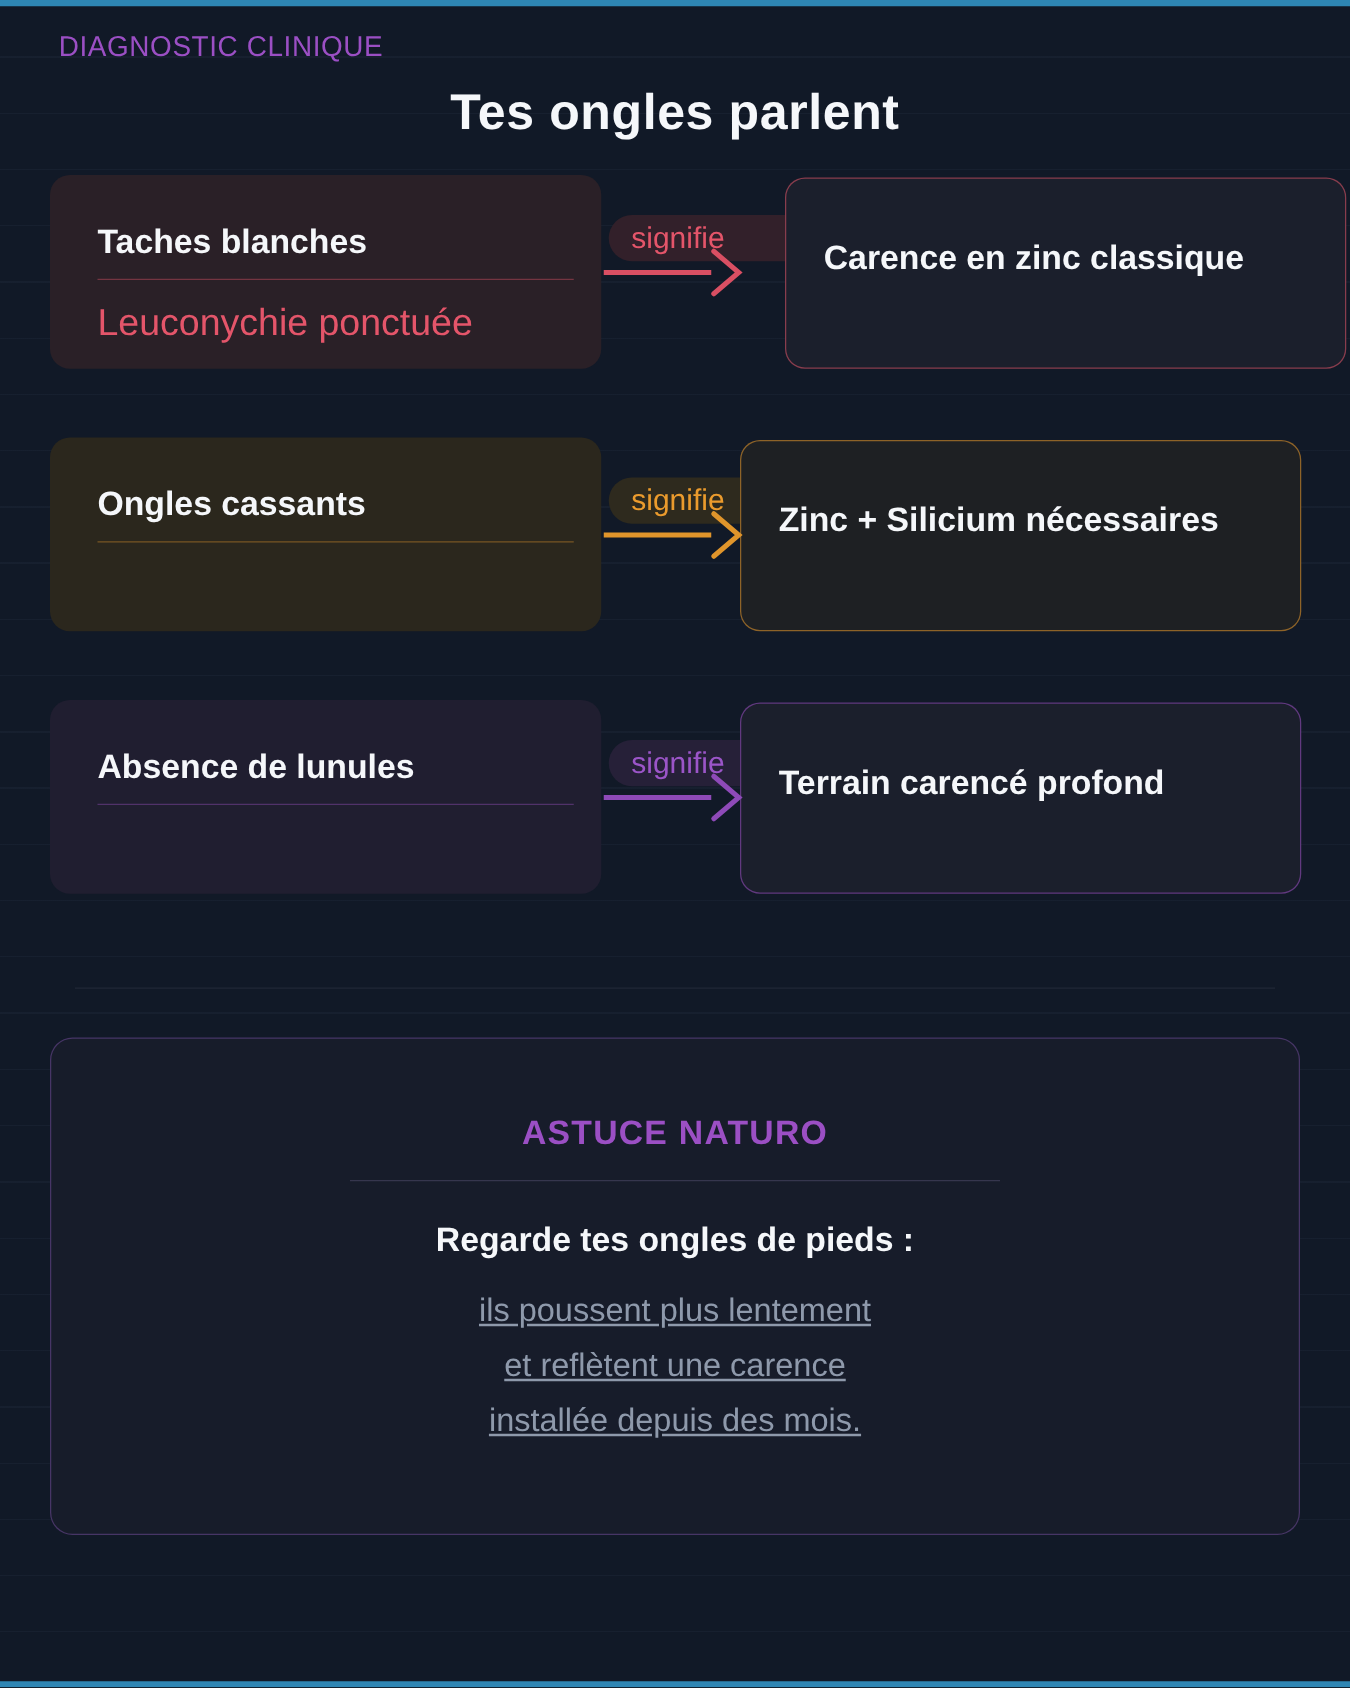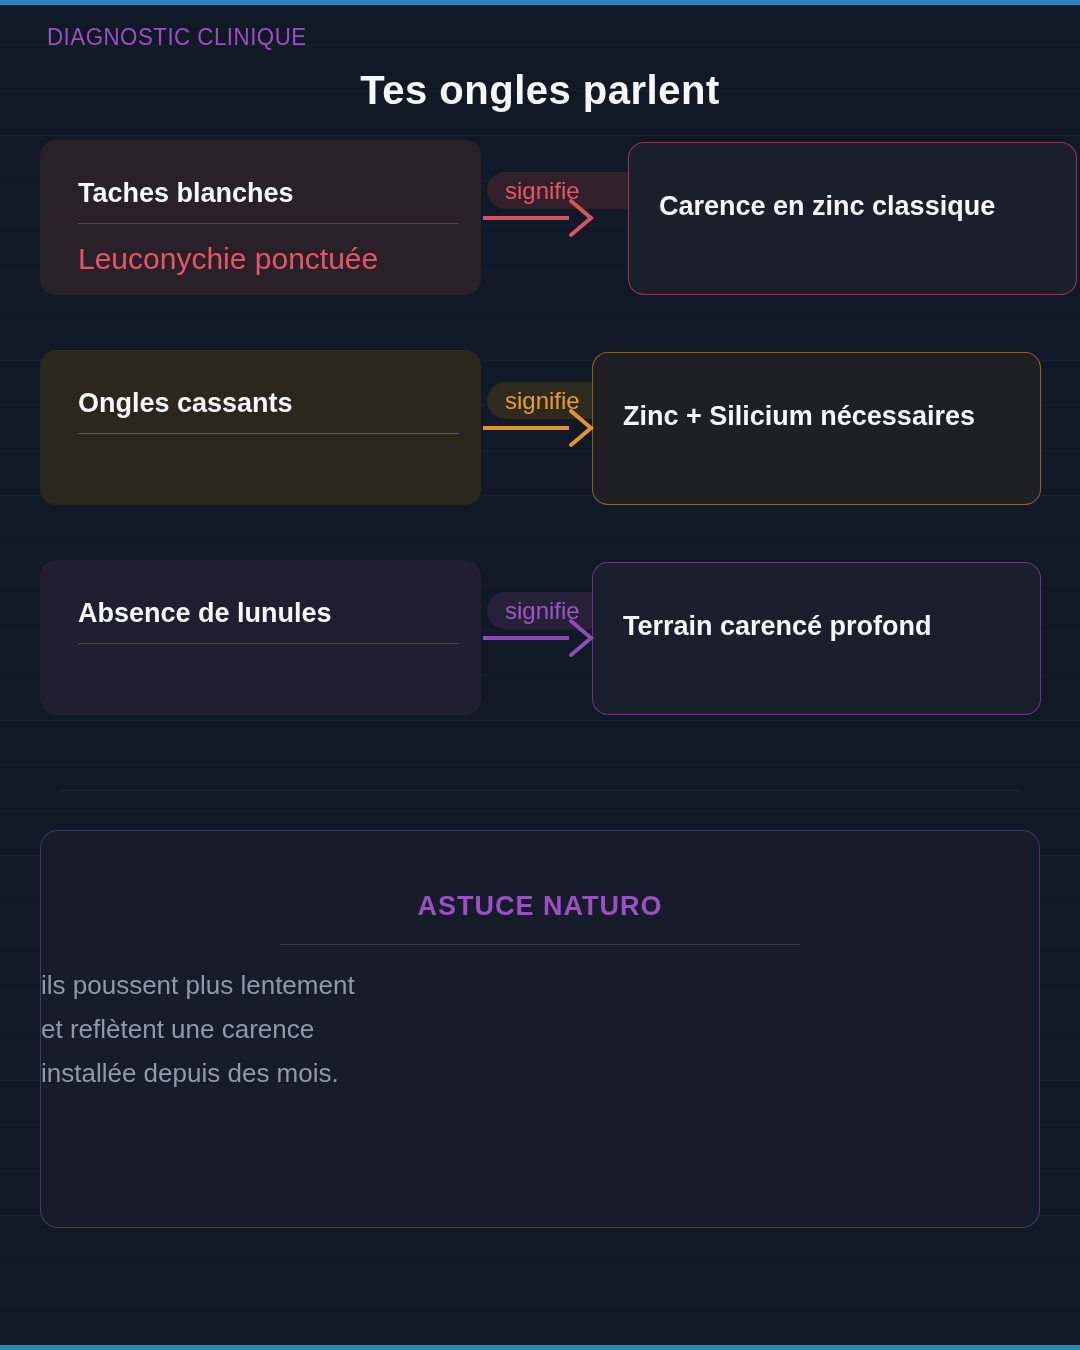--- a/index.html
+++ b/index.html
@@ -87,21 +87,21 @@
   .tip-title{
     margin-top:60px;text-align:center;
     font-size:27px;font-weight:bold;color:#9b4fc4;letter-spacing:1px;
   }
   .tip-divider{width:520px;height:1px;margin:22px auto 0 auto;background:rgba(170,150,210,0.22);}
   .tip-highlight{
     margin-top:32px;text-align:center;
     font-size:27px;font-weight:bold;color:#f5f7fa;
   }
   .tip-line{
-    font-size:26px;color:#8e99ab;line-height:44px;
+    text-align:center;font-size:26px;color:#8e99ab;line-height:44px;text-decoration:underline;
   }
   .tip-lines{margin-top:18px;}
 </style>
 </head>
 <body>
 
 <div class="page">
   <div class="accent-bar top"></div>
 
   <div class="eyebrow">DIAGNOSTIC CLINIQUE</div>
@@ -151,20 +151,21 @@
     <div class="meaning-card">
       <div class="meaning-title">Terrain carencé profond</div>
     </div>
   </div>
 
   <div class="section-divider"></div>
 
   <div class="tip-card">
     <div class="tip-title">ASTUCE NATURO</div>
     <div class="tip-divider"></div>
+    <div class="tip-highlight">Regarde tes ongles de pieds :</div>
     <div class="tip-lines">
       <div class="tip-line">ils poussent plus lentement</div>
       <div class="tip-line">et reflètent une carence</div>
       <div class="tip-line">installée depuis des mois.</div>
     </div>
   </div>
 
   <div class="accent-bar bottom"></div>
 </div>
 

